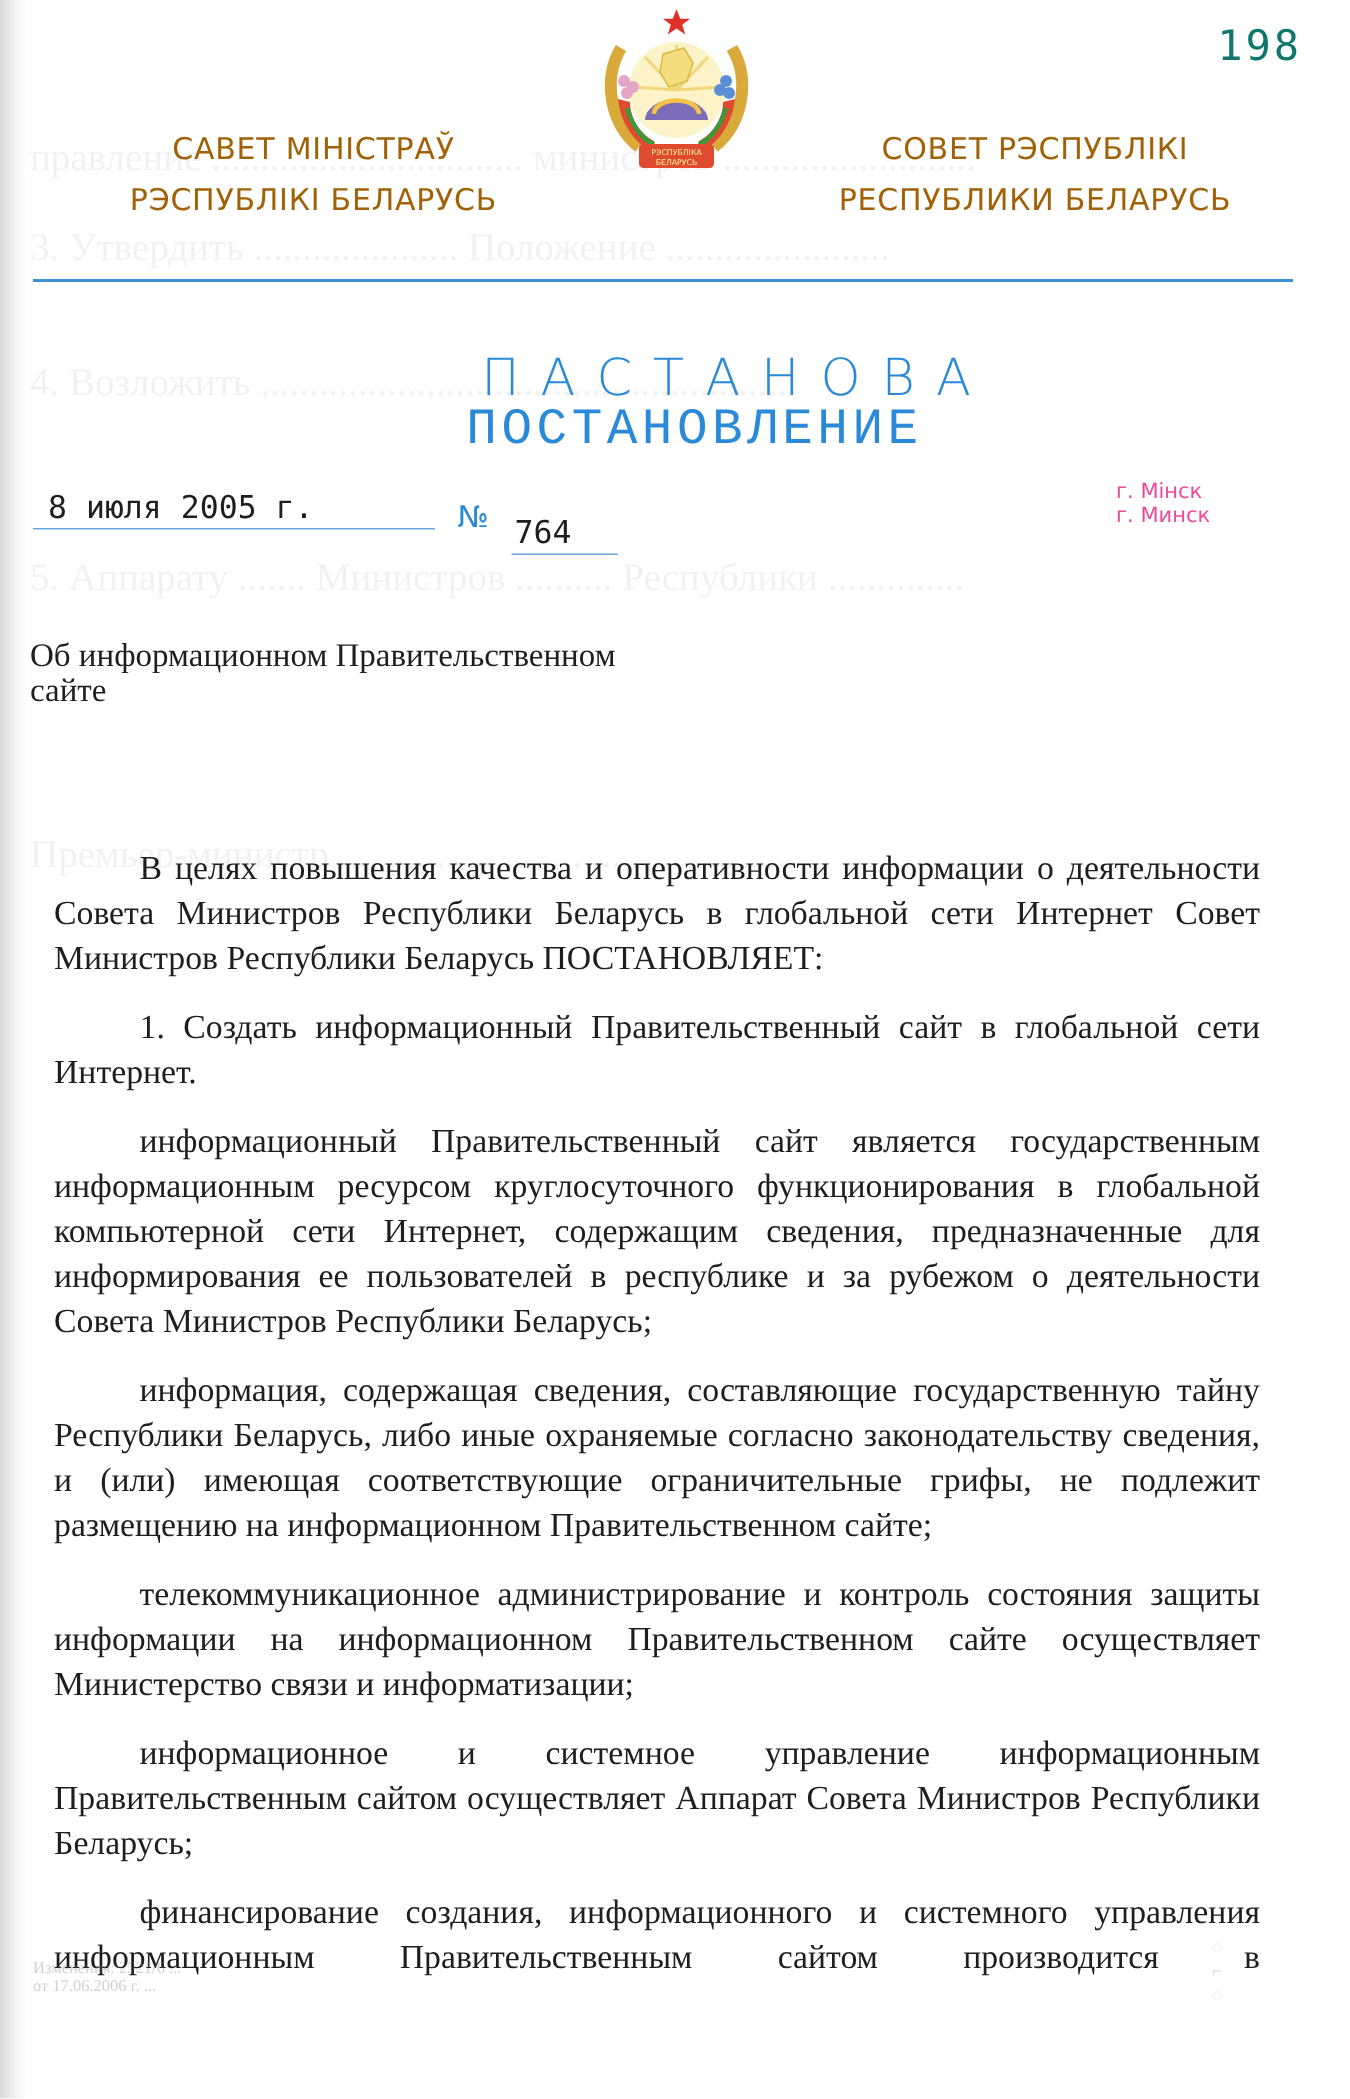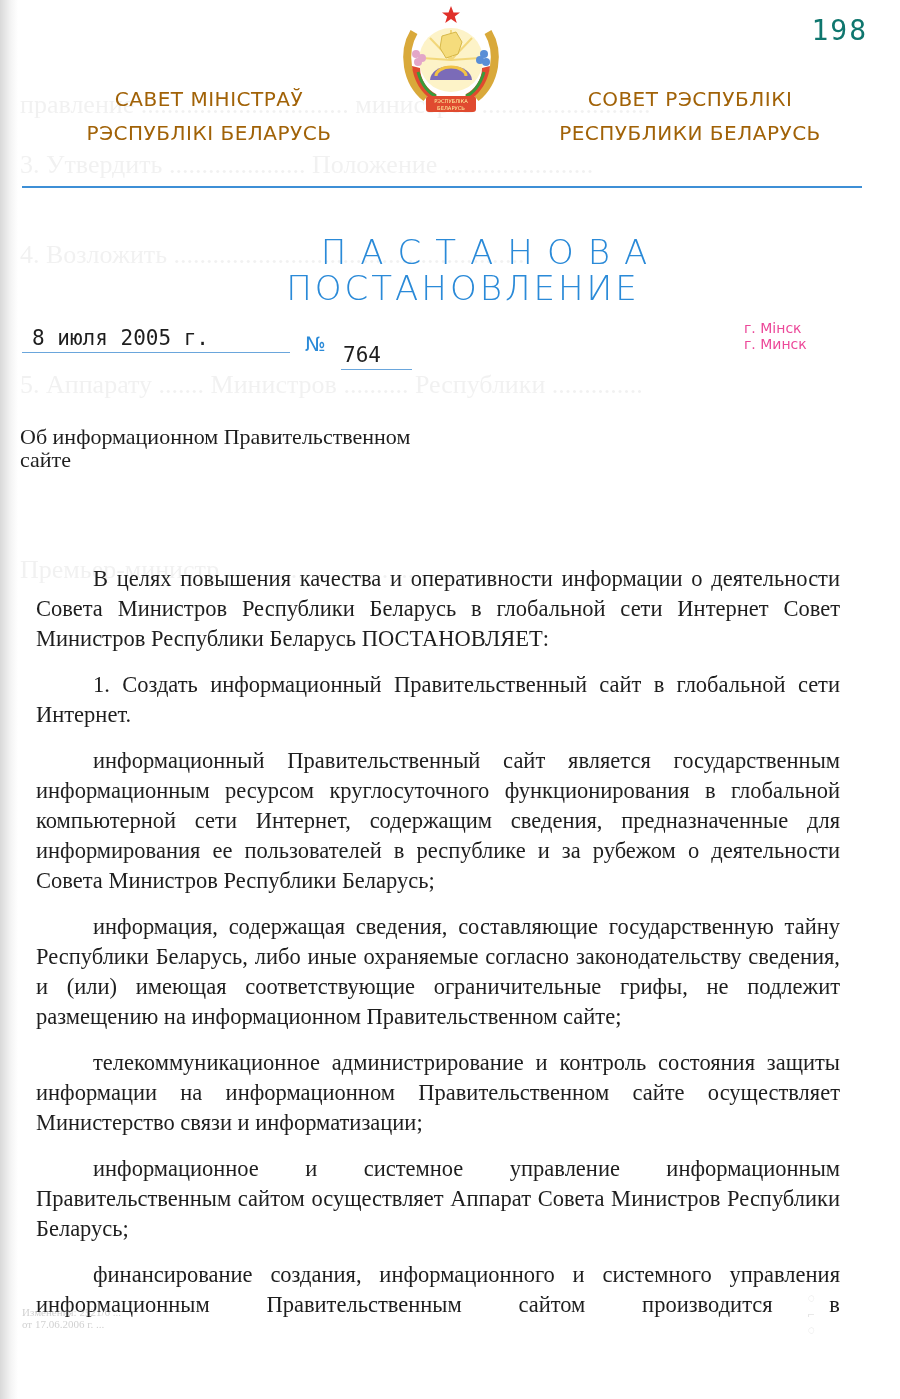--- a/index.html
+++ b/index.html
@@ -35,21 +35,21 @@
     .header-line {
       position: absolute; left: 22px; top: 186px; width: 840px; height: 2px;
       background: #3d8fd6;
     }
     .title-be, .title-ru {
       position: absolute; left: 0; width: 900px; text-align: center;
       font-family: "DejaVu Sans", sans-serif; font-weight: 300;
       color: #2a8ad8;
     }
     .title-be { top: 232px; font-size: 34px; letter-spacing: 14px; padding-left: 26px; box-sizing: border-box; margin-left: 28px; }
-    .title-ru { top: 268px; font-size: 34px; letter-spacing: 3px; padding-left: 26px; box-sizing: border-box; }
+    .title-ru { top: 268px; font-size: 34px; letter-spacing: 3px; padding-left: 26px; box-sizing: border-box; font-family: Liberation Mono, monospace; }
     .date-field {
       position: absolute; left: 22px; top: 326px; width: 268px;
       border-bottom: 1px solid #6aa6dc;
       font-family: "DejaVu Sans Mono", monospace; font-size: 21px;
       padding-left: 10px; padding-bottom: 2px; box-sizing: border-box;
     }
     .num-sign {
       position: absolute; left: 305px; top: 332px;
       font-family: "DejaVu Sans", sans-serif; color: #2a8ad8; font-size: 20px;
     }

